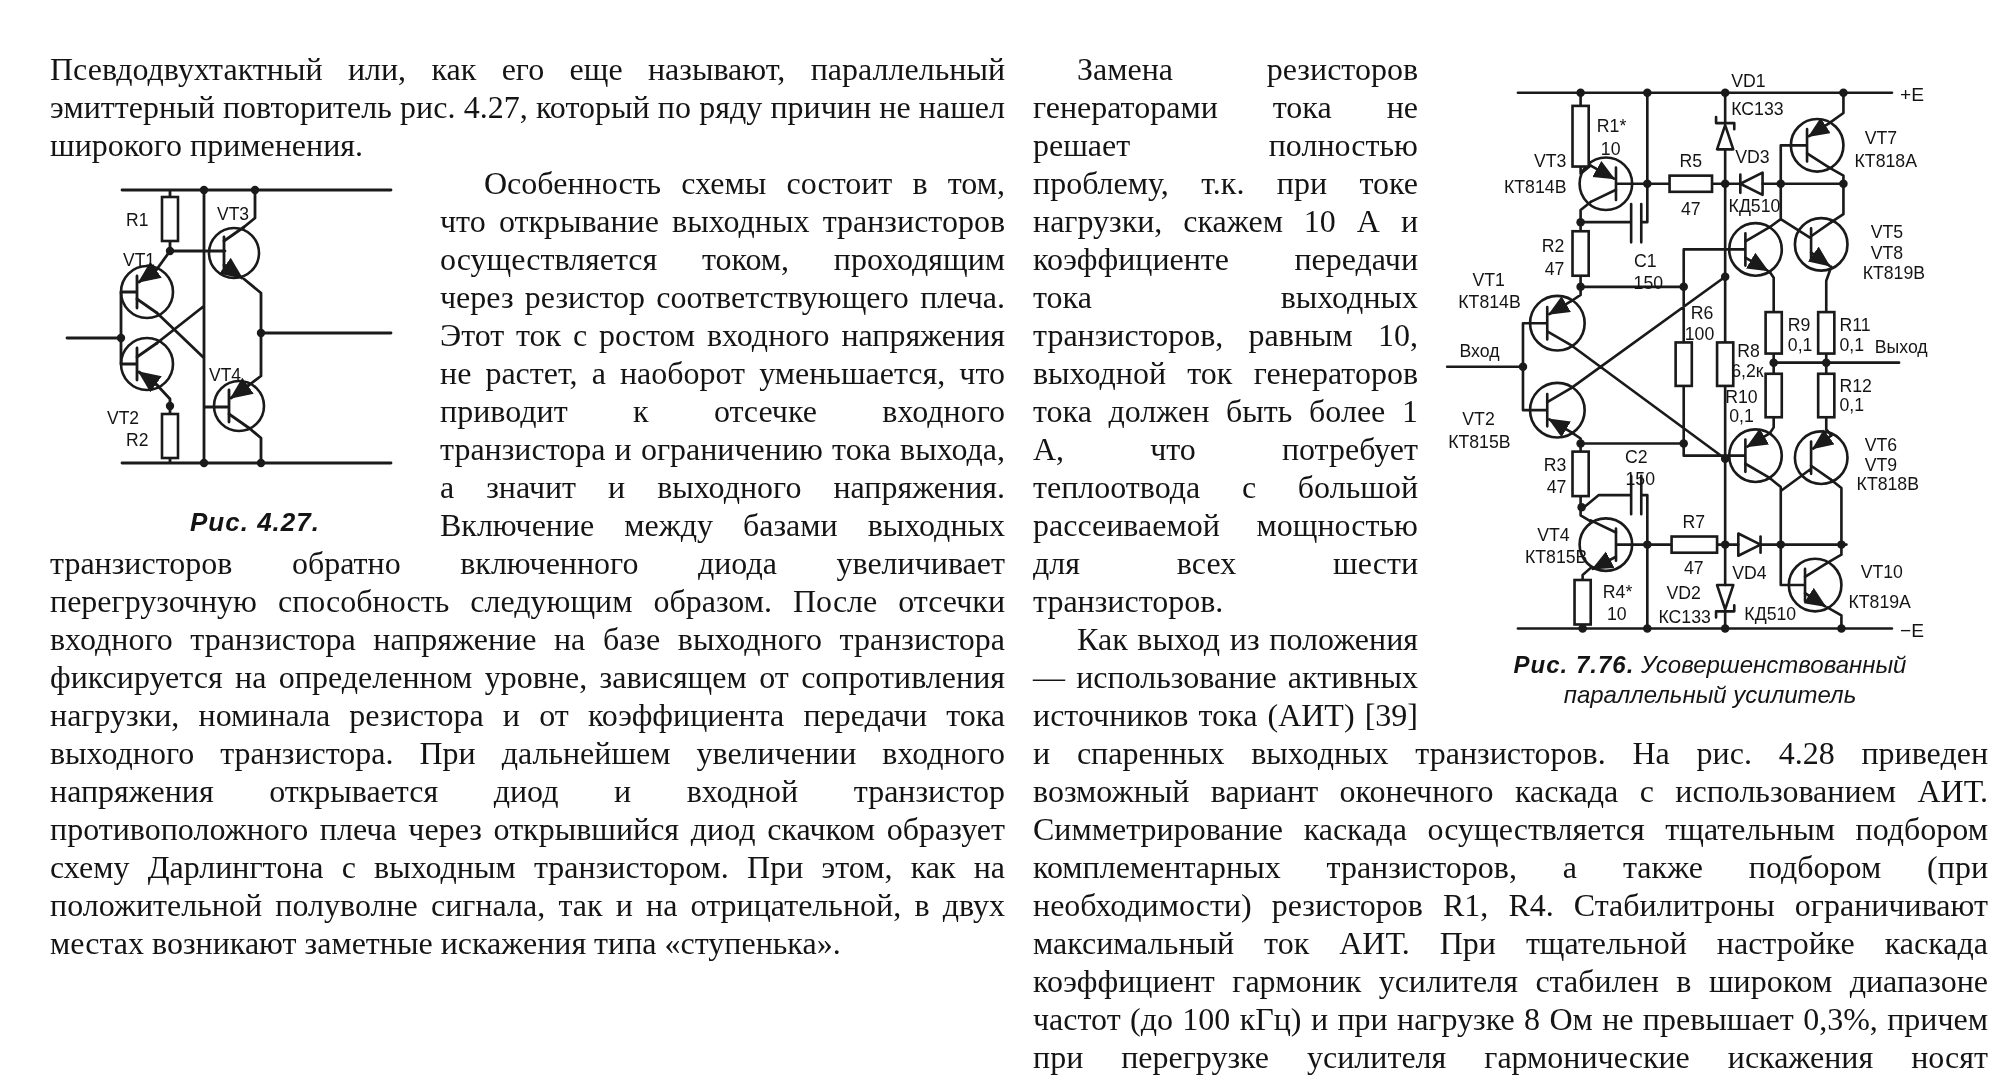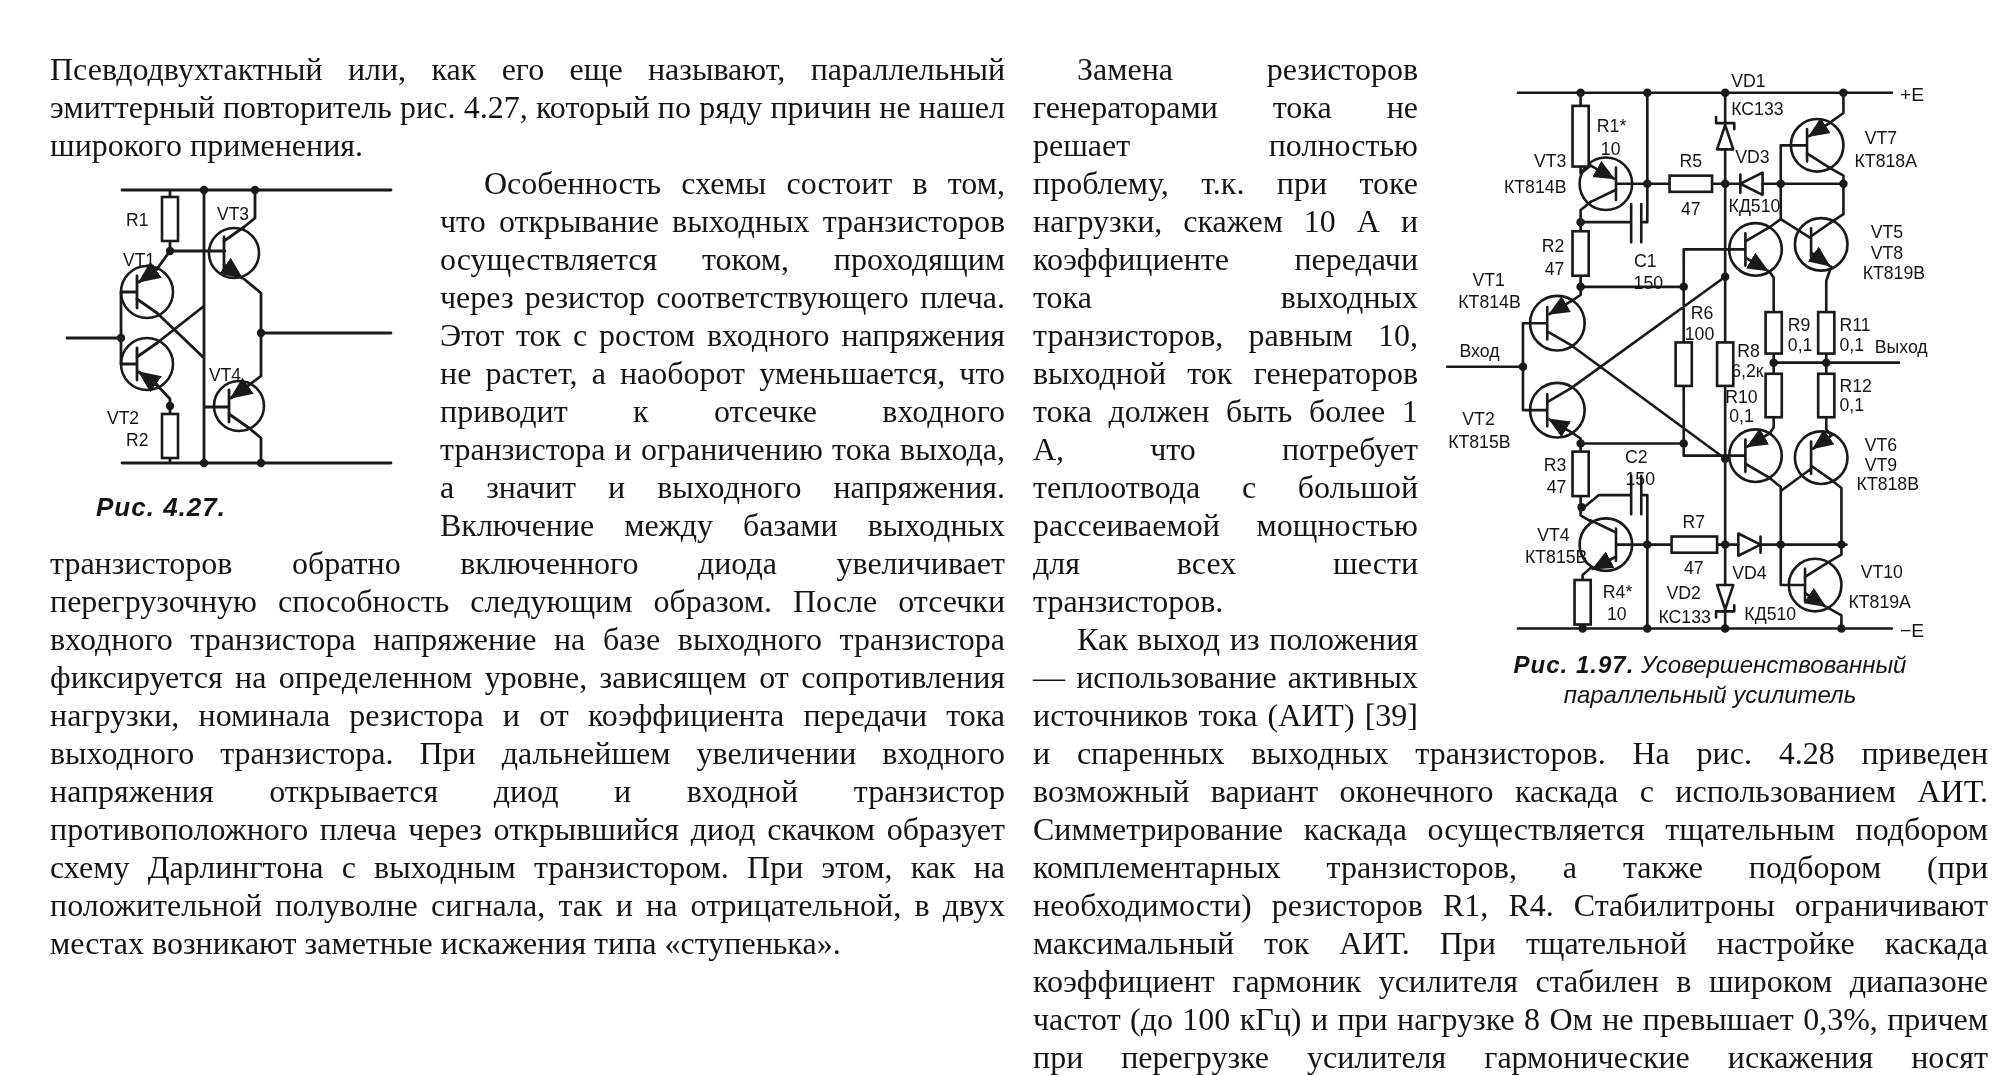--- a/index.html
+++ b/index.html
@@ -3,24 +3,24 @@
 <meta charset="utf-8">
 <style>
   html,body{margin:0;padding:0;background:#ffffff;}
   body{width:2000px;height:1075px;overflow:hidden;color:#141414;
        font-family:"Liberation Serif",serif;}
   .page{display:flex;gap:28px;padding:50px 12px 0 50px;box-sizing:border-box;width:2000px;}
   .col{width:958px;}
   .para{font-size:32px;line-height:38px;text-align:justify;margin:0 0 0 0;text-indent:44px;}
   .para.noindent{text-indent:0;}
   .fig{margin:0;}
-  .fig427{float:left;width:358px;margin:14px 26px 6px 6px;}
+  .fig427{float:left;width:358px;margin:14px 26px 6px 6px;text-align:center;}
   .fig428{float:right;width:556px;margin:2px 0 10px 14px;}
   .cap427{font-family:"Liberation Sans",sans-serif;font-weight:bold;font-style:italic;
-          font-size:26px;margin-top:14px;padding-left:40px;letter-spacing:1px;}
+          font-size:26px;margin-top:29px;padding-left:40px;letter-spacing:1px;}
   .cap428{font-family:"Liberation Sans",sans-serif;font-size:24px;text-align:center;
           width:480px;margin:6px auto 0 auto;line-height:30px;}
   .cap428 .capb{font-weight:bold;font-style:italic;letter-spacing:1px;}
   .cap428 .capi{font-style:italic;}
   svg{display:block;}
   svg .w{fill:none;stroke:#1a1a1a;stroke-width:2.6;stroke-linecap:round;stroke-linejoin:round;}
   svg .w427{stroke-width:2.8;}
   svg .part{fill:#ffffff;stroke:#1a1a1a;stroke-width:2.6;}
   svg .dot{fill:#1a1a1a;stroke:none;}
   svg .tri{fill:none;stroke:#1a1a1a;stroke-width:2.6;stroke-linejoin:round;}
@@ -275,21 +275,21 @@
           <text x="290" y="347">R10</text>
           <text x="294" y="366">0,1</text>
           <text x="428" y="394">VT6</text>
           <text x="428" y="414">VT9</text>
           <text x="420" y="433">КТ818В</text>
           <text x="424" y="520">VT10</text>
           <text x="412" y="550">КТ819А</text>
         </g>
       </svg>
       <figcaption class="cap428">
-        <span class="capb">Рис. 1.97.</span>
+        <span class="capb">Рис. 7.76.</span>
         <span class="capi">Усовершенствованный параллельный усилитель</span>
       </figcaption>
     </figure>
 
     <p class="para">Замена резисторов генераторами тока не решает полностью проблему, т.к. при токе нагрузки, скажем 10 А и коэффициенте передачи тока выходных транзисторов, равным 10, выходной ток генераторов тока должен быть более 1 А, что потребует теплоотвода с большой рассеиваемой мощностью для всех шести транзисторов.</p>
     <p class="para">Как выход из положения — использование активных источников тока (АИТ) [39] и спаренных выходных транзисторов. На рис. 4.28 приведен возможный вариант оконечного каскада с использованием АИТ. Симметрирование каскада осуществляется тщательным подбором комплементарных транзисторов, а также подбором (при необходимости) резисторов R1, R4. Стабилитроны ограничивают максимальный ток АИТ. При тщательной настройке каскада коэффициент гармоник усилителя стабилен в широком диапазоне частот (до 100 кГц) и при нагрузке 8 Ом не превышает 0,3%, причем при перегрузке усилителя гармонические искажения носят монотонный характер и содержат гармоники низкого порядка подобно ламповым усилителям.</p>
     <p class="para">Резисторы в базах и коллекторах АИТ, а также конденсаторы между базами и коллекторами транзисторов, устраняют самовозбуждение каскада.</p>
   </div>
 </div>
 

